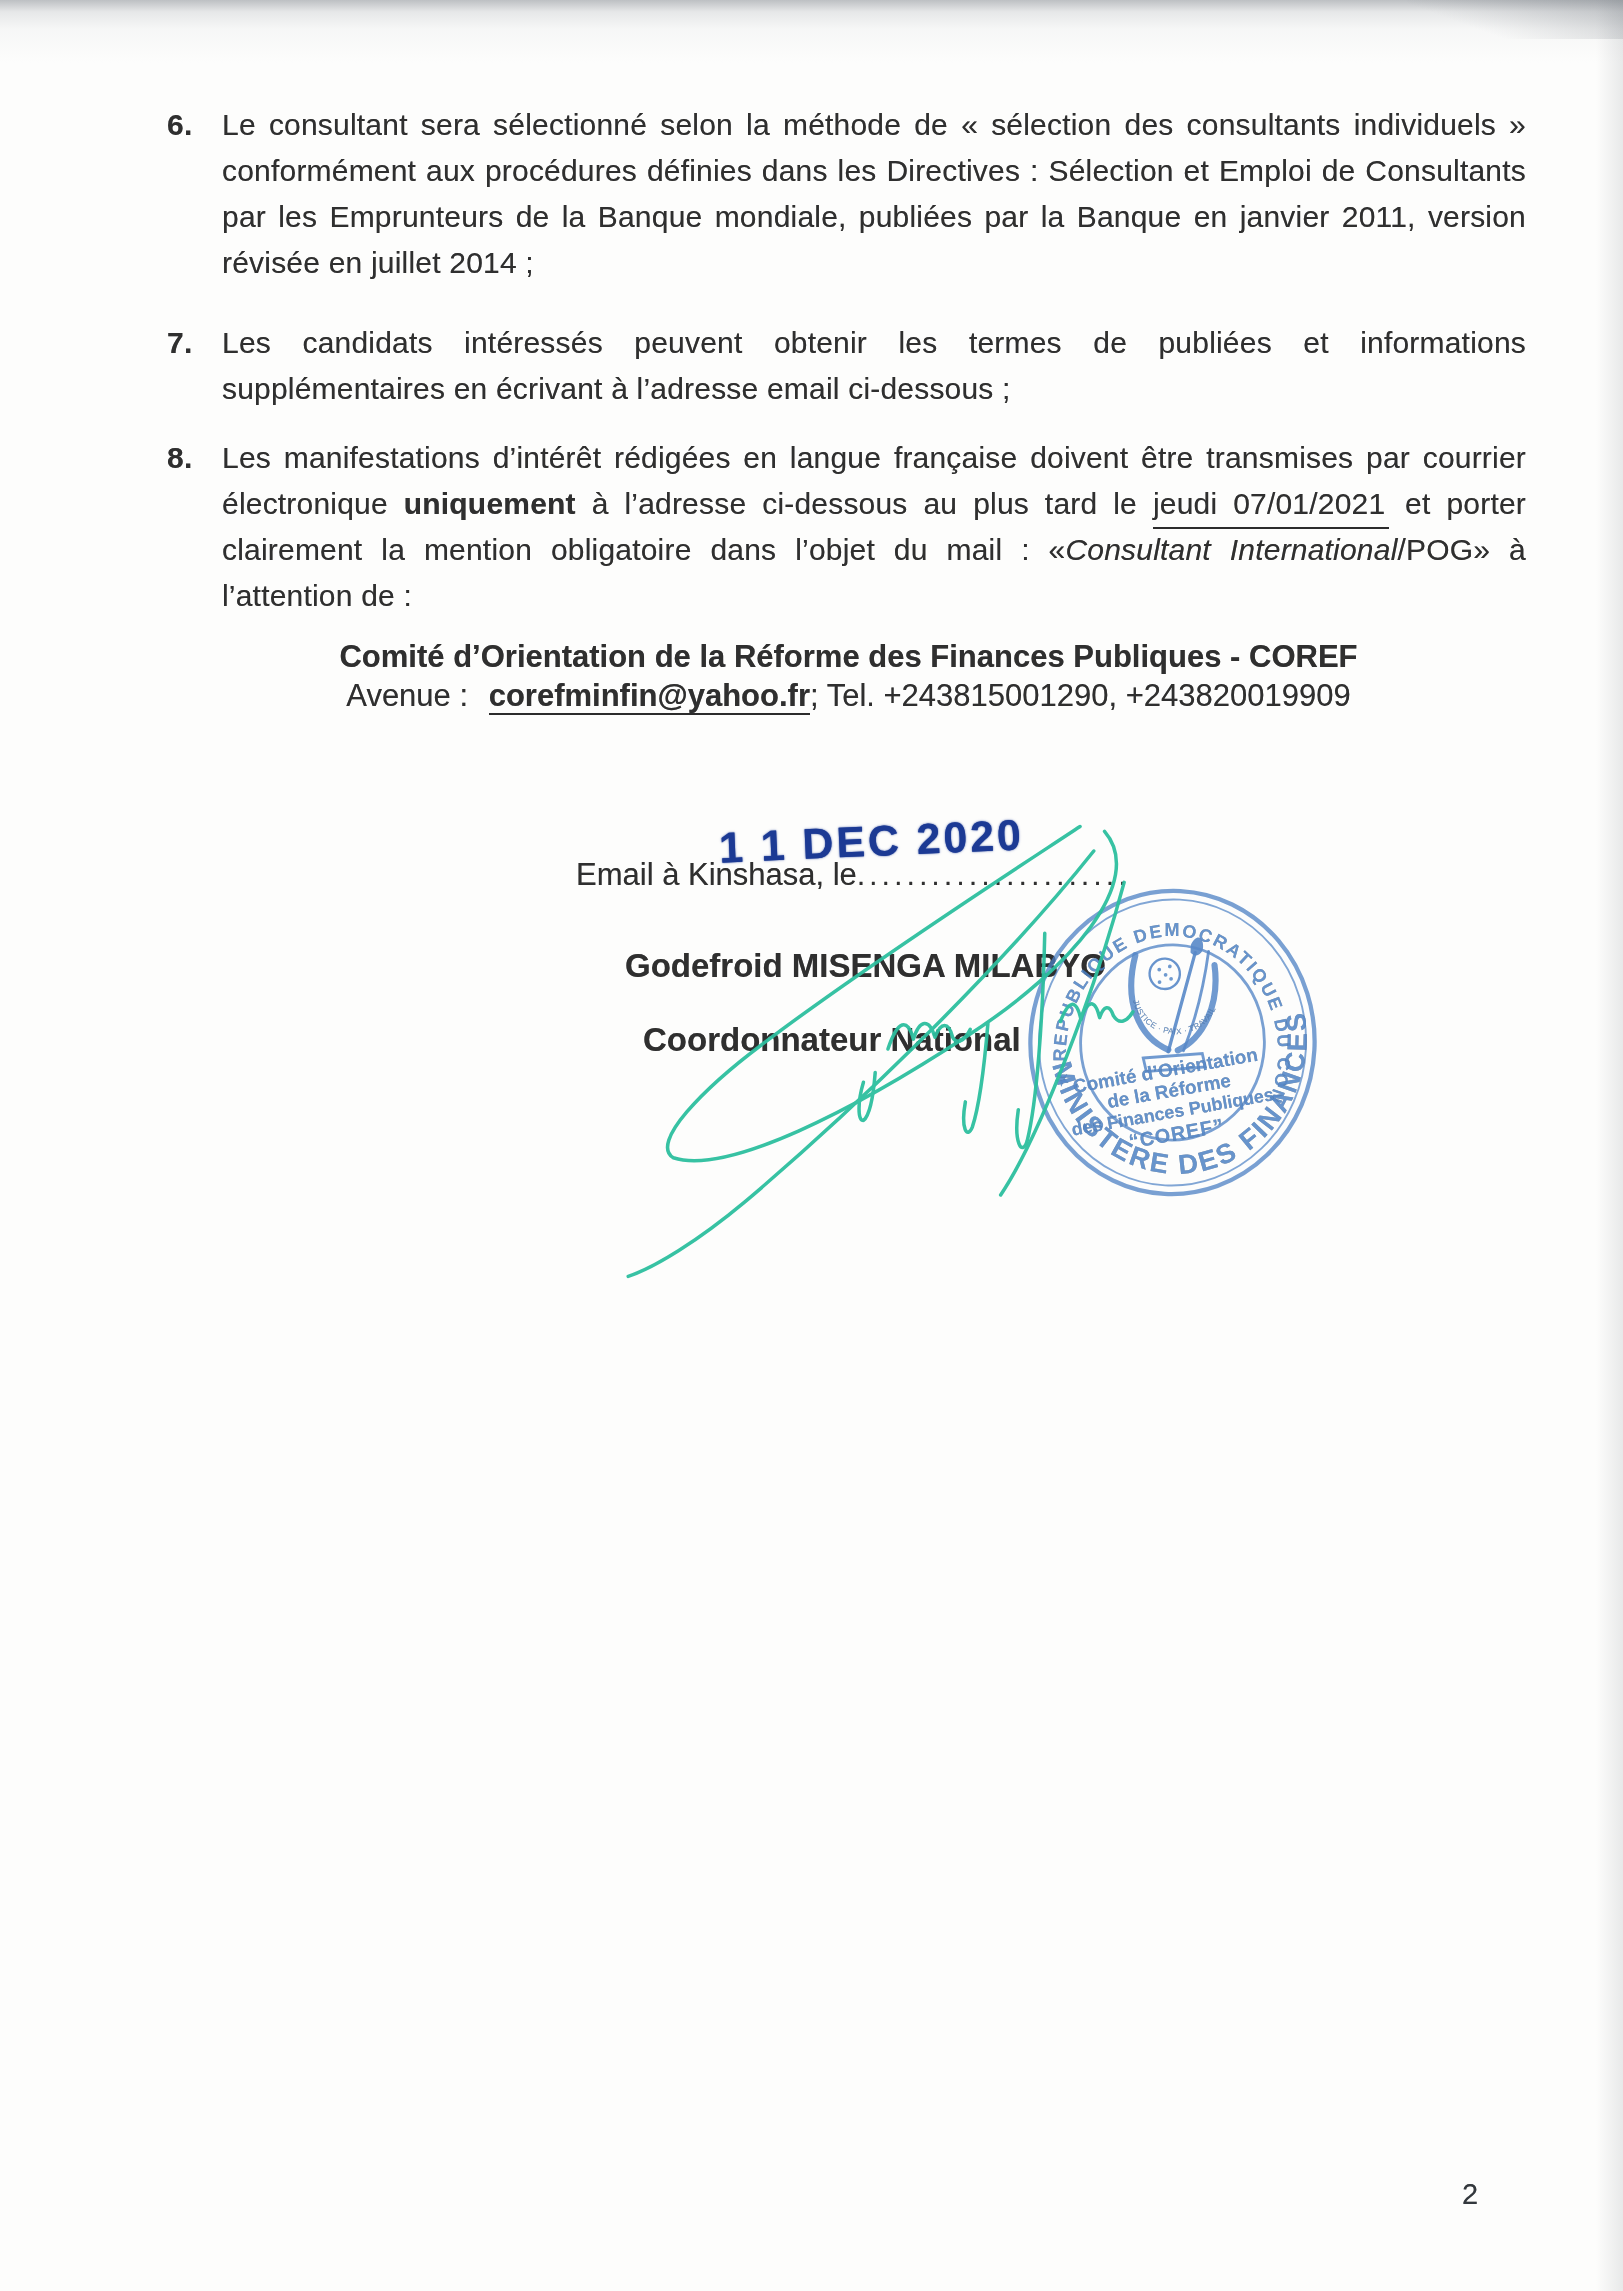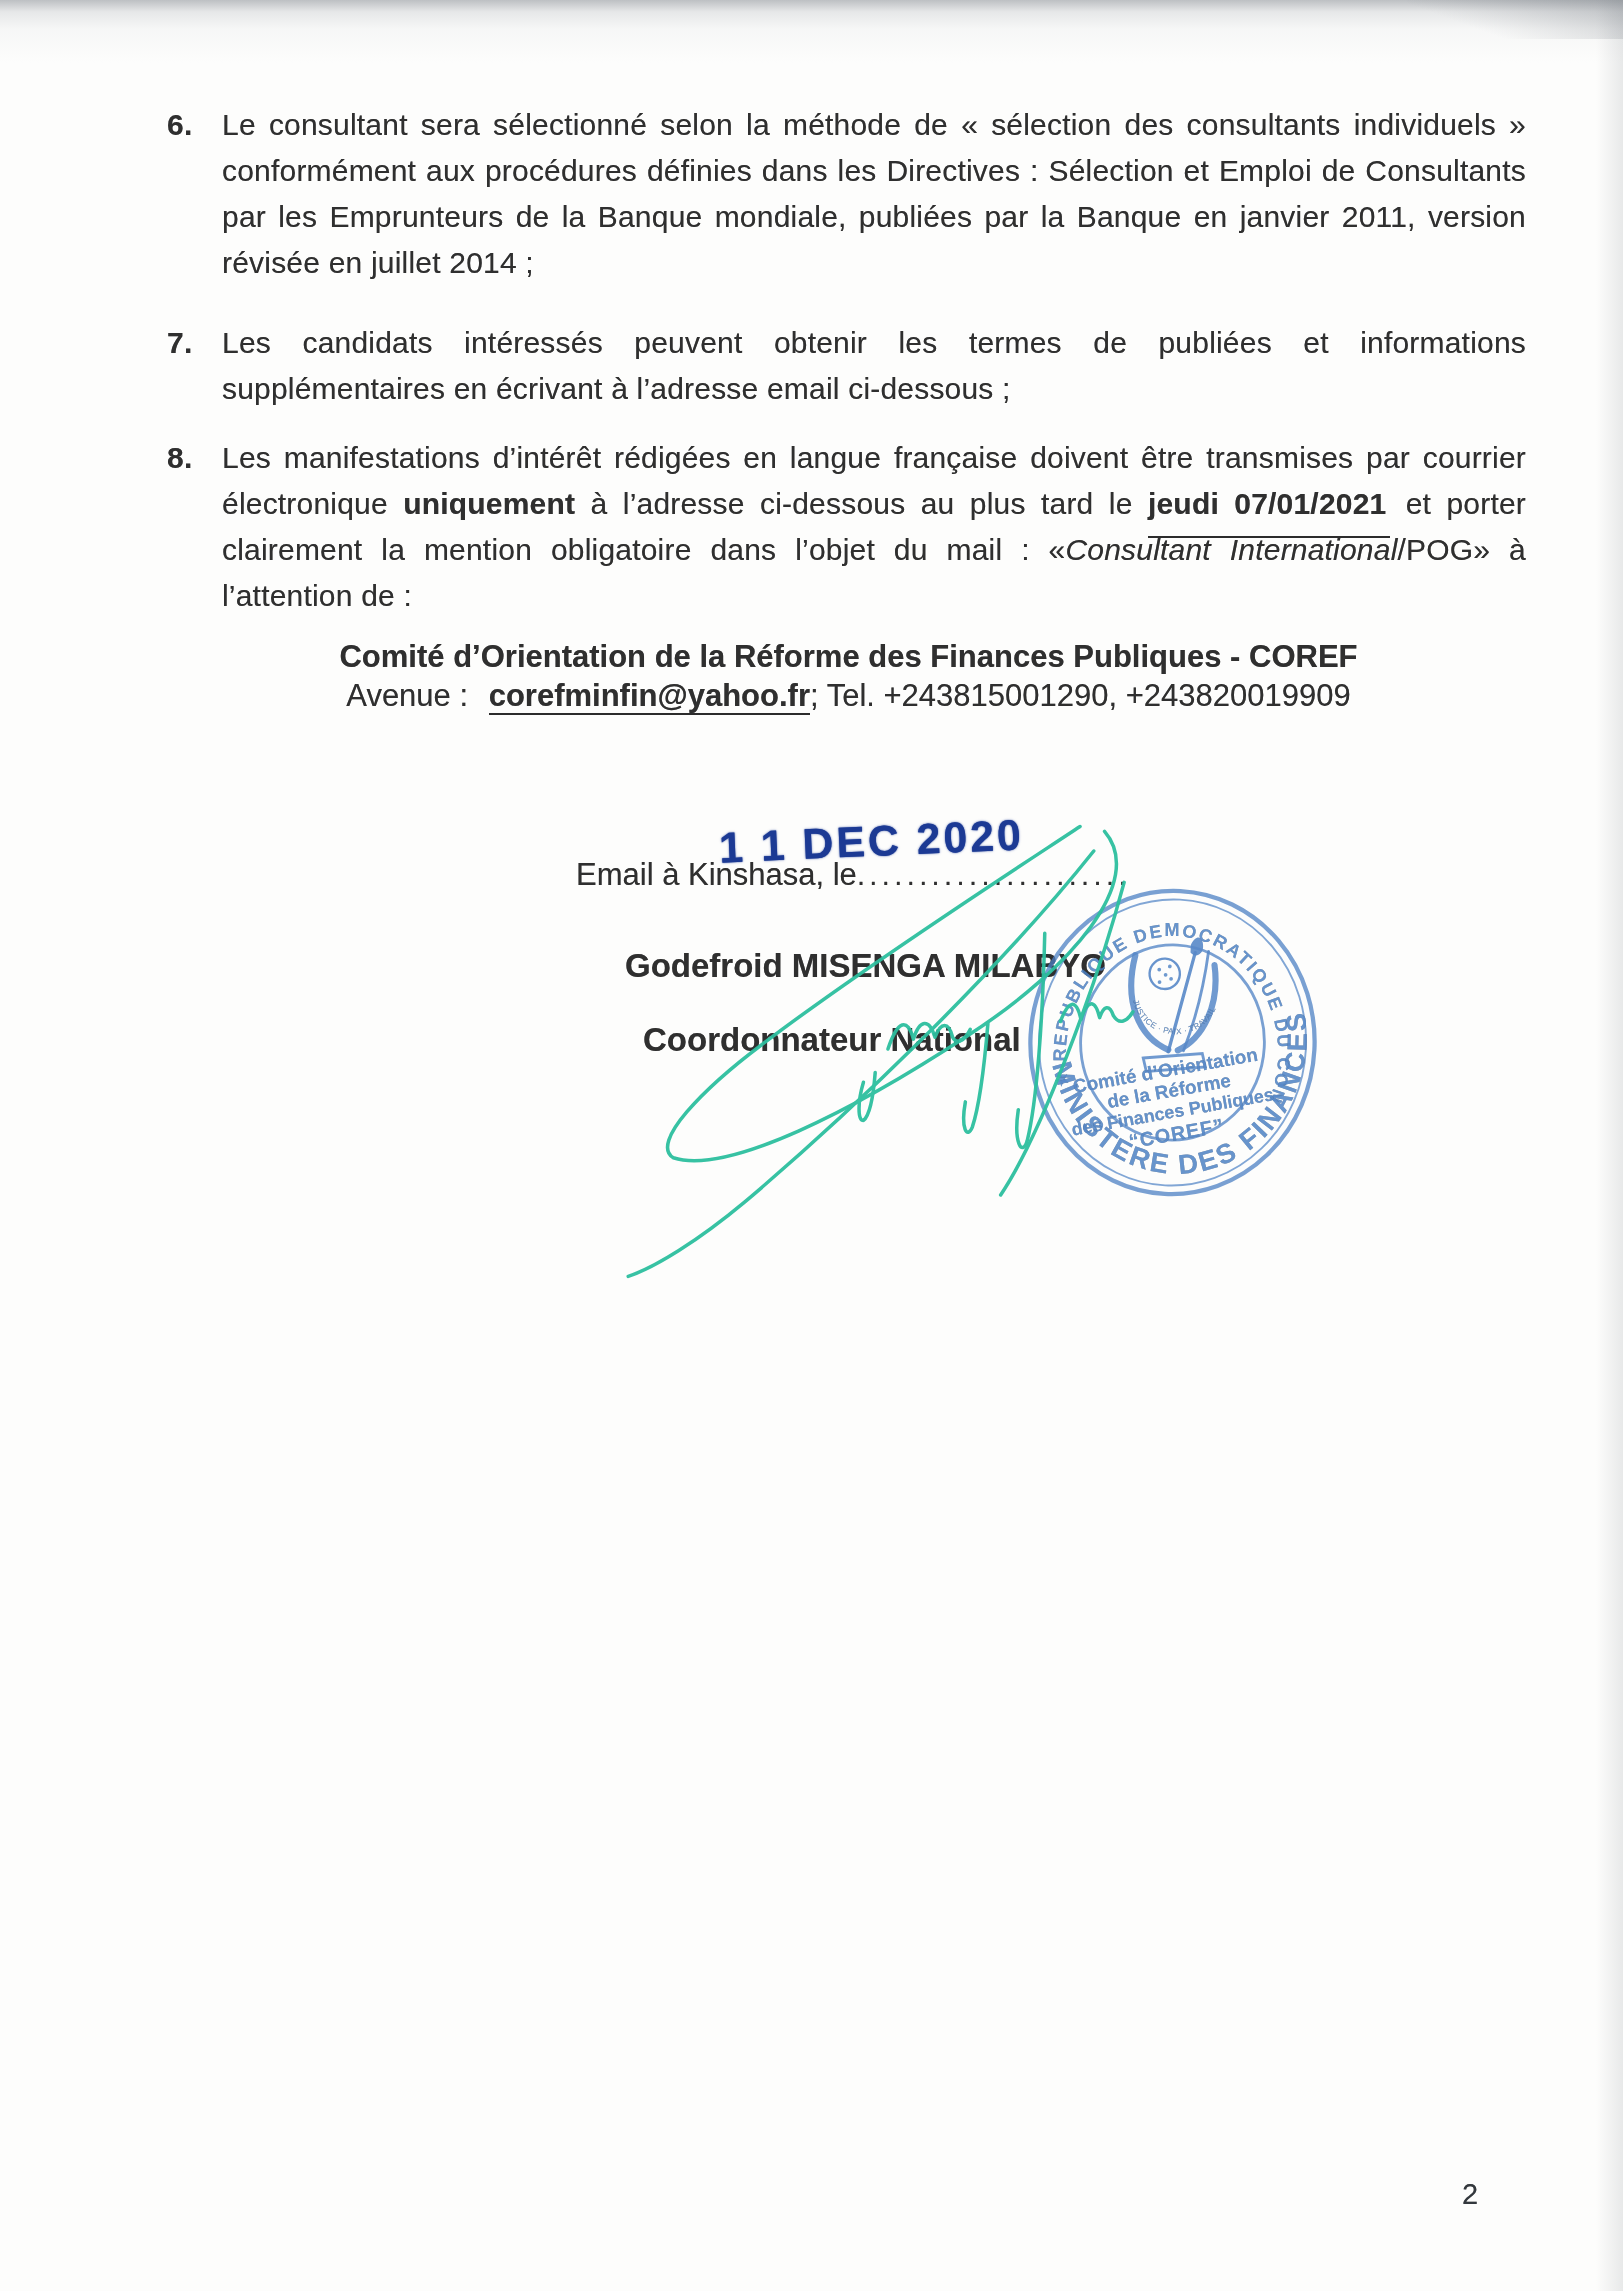--- a/index.html
+++ b/index.html
@@ -13,21 +13,21 @@
     background:linear-gradient(180deg,rgba(125,131,138,.50) 0,rgba(170,175,181,.28) 11.8px,rgba(205,209,213,.14) 29px,rgba(255,255,255,0) 63px);}
   .scan-right{position:absolute;top:0;right:0;bottom:0;width:27.4px;
     background:linear-gradient(90deg,rgba(255,255,255,0),rgba(120,126,133,.16));}
   .scan-corner{position:absolute;top:0;right:0;width:216px;height:39px;
     background:linear-gradient(200deg,rgba(110,116,124,.35),rgba(255,255,255,0) 70%);}
 
   .li{position:absolute;left:167px;display:flex;font-size:30px;line-height:46px;letter-spacing:0.2px;}
   .li-num{width:55px;flex:none;font-weight:700;}
   .li-body{width:1304px;text-align:justify;}
   .bold{font-weight:700;}
-  .deadline{font-weight:700;border-bottom:2.9px solid #2c2c2c;padding-bottom:16px;padding-right:3.9px;}
+  .deadline{font-weight:400;border-bottom:2.9px solid #2c2c2c;padding-bottom:7px;padding-right:3.9px;}
   .ital{font-style:italic;}
 
   .contact{position:absolute;left:74px;top:637px;width:1549px;text-align:center;
     font-size:31px;line-height:39px;}
   .contact .c-bold{font-weight:700;}
   .email{font-weight:700;border-bottom:2.9px solid #2c2c2c;padding-bottom:0px;margin-left:12px;}
 
   .fait-line{position:absolute;left:576px;top:857px;font-size:31px;white-space:nowrap;}
   .dots{font-size:29px;letter-spacing:4.4px;}
   .date-stamp{position:absolute;left:719px;top:817px;color:#1c3a94;font-weight:800;

